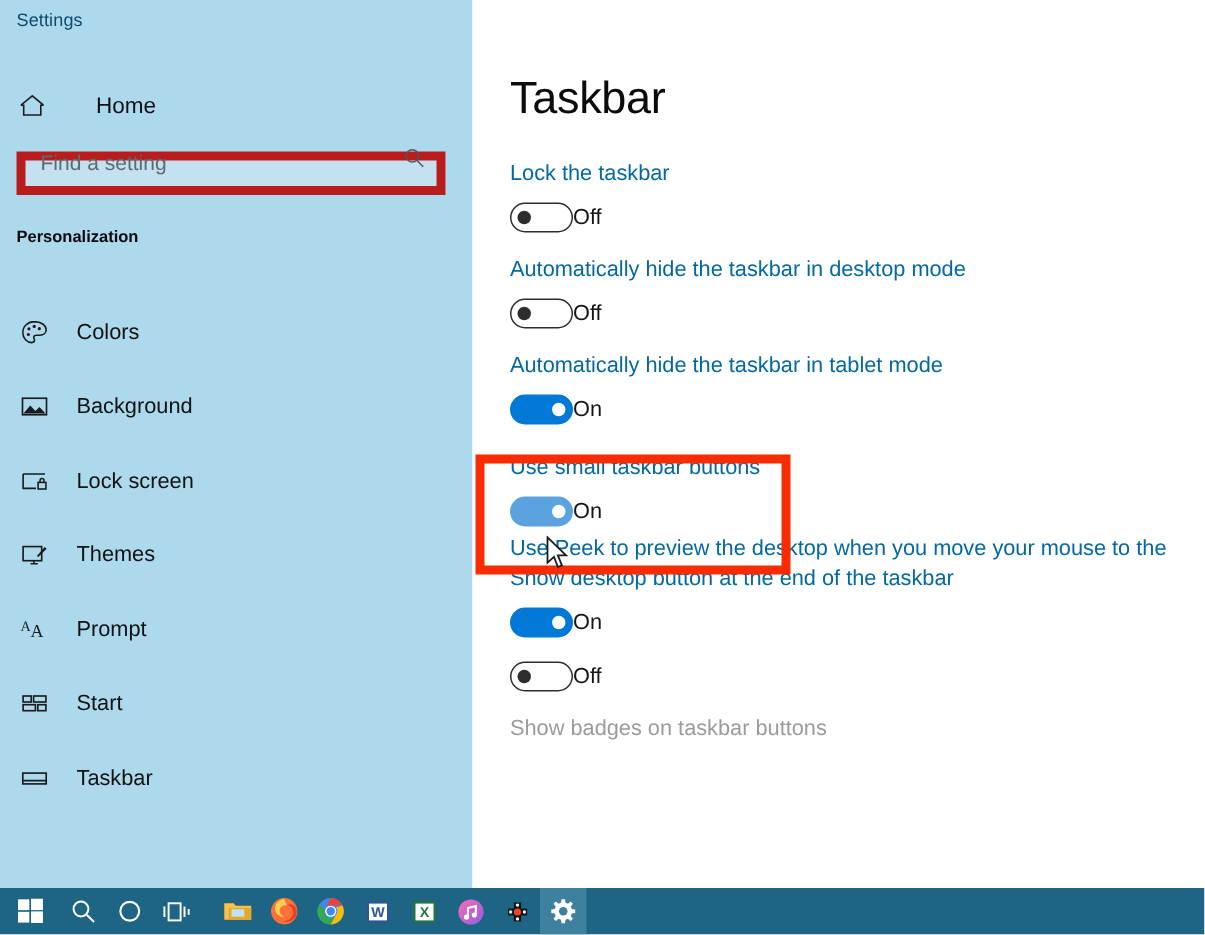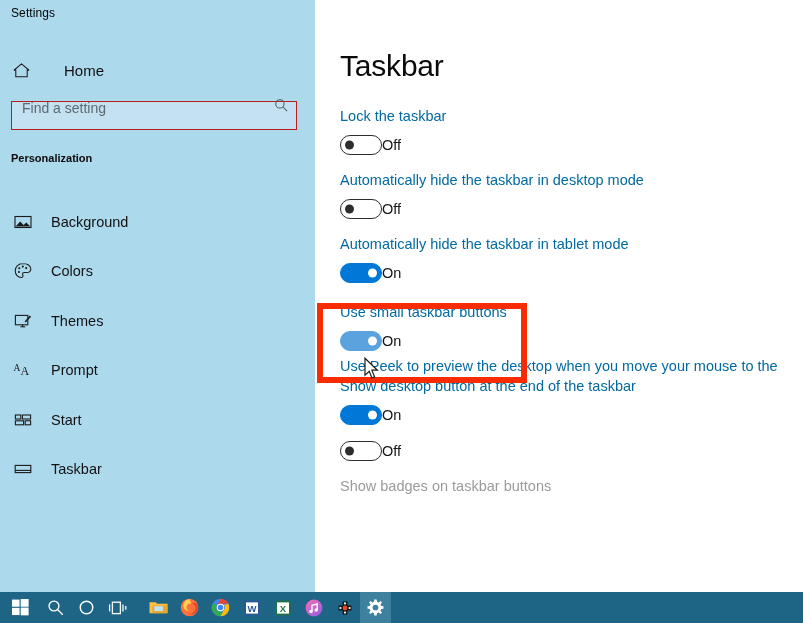--- a/index.html
+++ b/index.html
@@ -25,21 +25,21 @@
     left: 0; top: 0;
     width: 315px;
     height: 592px;
     background: #ADD9EC;
   }
 
   .win-title {
     position: absolute;
     left: 11px; top: 6px;
     font-size: 12px;
-    color: #000000;
+    color: #0c4a6e;
     letter-spacing: 0.1px;
   }
 
   .home-row {
     position: absolute;
     left: 11px; top: 56px;
     height: 28px;
     display: flex;
     align-items: center;
     gap: 17px;
@@ -50,21 +50,21 @@
     color: #101010;
     margin-left: 16px;
   }
 
   .search-box {
     position: absolute;
     left: 11px; top: 101px;
     width: 286px;
     height: 29px;
     background: #C3E1F0;
-    border: 1px solid #b91c1c;
+    border: 6px solid #b91c1c;
     display: flex;
     align-items: center;
     padding: 0 7px 16px 10px;
   }
   .search-box .ph {
     flex: 1;
     font-size: 14px;
     color: #5d6b70;
   }
 
@@ -267,40 +267,50 @@
       </span>
     </div>
 
     <div class="section-head">Personalization</div>
 
     <div class="nav">
 
       <div class="nav-item">
         <span class="nav-icon">
           <svg width="20" height="20" viewBox="0 0 20 20">
-            <rect x="2" y="4.5" width="16" height="11" fill="none" stroke="#1b1b1b" stroke-width="1.1"></rect>
-            <path d="M2.6 14.6 L7.2 9.4 L10.6 13 L13.3 10.4 L17.4 14.6 Z" fill="#1b1b1b"></path>
-          </svg>
-        </span>
-        <span class="label">Background</span>
-      </div>
-
-      <div class="nav-item">
-        <span class="nav-icon">
-          <svg width="20" height="20" viewBox="0 0 20 20">
             <path d="M10 2.4 C5.6 2.4 2.2 5.6 2.2 9.8 C2.2 13.6 5 16.4 8.2 16.4 C9.4 16.4 10 15.8 10 14.9 C10 14 9.5 13.6 9.5 12.9 C9.5 12 10.3 11.5 11.4 11.5 L13.6 11.5 C16 11.5 17.8 10 17.8 7.9 C17.8 4.8 14.3 2.4 10 2.4 Z" fill="none" stroke="#1b1b1b" stroke-width="1.05"></path>
             <circle cx="6.3" cy="7.2" r="1.05" fill="#1b1b1b"></circle>
             <circle cx="9.8" cy="5.6" r="1.05" fill="#1b1b1b"></circle>
             <circle cx="13.2" cy="7.1" r="1.05" fill="#1b1b1b"></circle>
             <circle cx="5.9" cy="11" r="1.05" fill="#1b1b1b"></circle>
           </svg>
         </span>
         <span class="label">Colors</span>
       </div>
 
+      <div class="nav-item">
+        <span class="nav-icon">
+          <svg width="20" height="20" viewBox="0 0 20 20">
+            <rect x="2" y="4.5" width="16" height="11" fill="none" stroke="#1b1b1b" stroke-width="1.1"></rect>
+            <path d="M2.6 14.6 L7.2 9.4 L10.6 13 L13.3 10.4 L17.4 14.6 Z" fill="#1b1b1b"></path>
+          </svg>
+        </span>
+        <span class="label">Background</span>
+      </div>
+
+      <div class="nav-item">
+        <span class="nav-icon">
+          <svg width="20" height="20" viewBox="0 0 20 20">
+            <path d="M2.4 5 L17 5 M2.4 5 L2.4 14.6 L11 14.6" fill="none" stroke="#1b1b1b" stroke-width="1.1"></path>
+            <rect x="12.4" y="10.6" width="5.2" height="4.4" fill="none" stroke="#1b1b1b" stroke-width="1.05"></rect>
+            <path d="M13.7 10.6 L13.7 9.3 A1.3 1.3 0 0 1 16.3 9.3 L16.3 10.6" fill="none" stroke="#1b1b1b" stroke-width="1.05"></path>
+          </svg>
+        </span>
+        <span class="label">Lock screen</span>
+      </div>
 
       <div class="nav-item">
         <span class="nav-icon">
           <svg width="20" height="20" viewBox="0 0 20 20">
             <rect x="2.4" y="4.4" width="12.4" height="9.4" fill="none" stroke="#1b1b1b" stroke-width="1.1"></rect>
             <path d="M7.4 15.8 L12.2 15.8" stroke="#1b1b1b" stroke-width="1.1"></path>
             <path d="M9.6 13.8 L9.6 15.8" stroke="#1b1b1b" stroke-width="1.1"></path>
             <path d="M11.6 10.6 L16.8 4.6 L18.1 5.8 L12.6 11.4 Z" fill="#1b1b1b"></path>
           </svg>
         </span>

